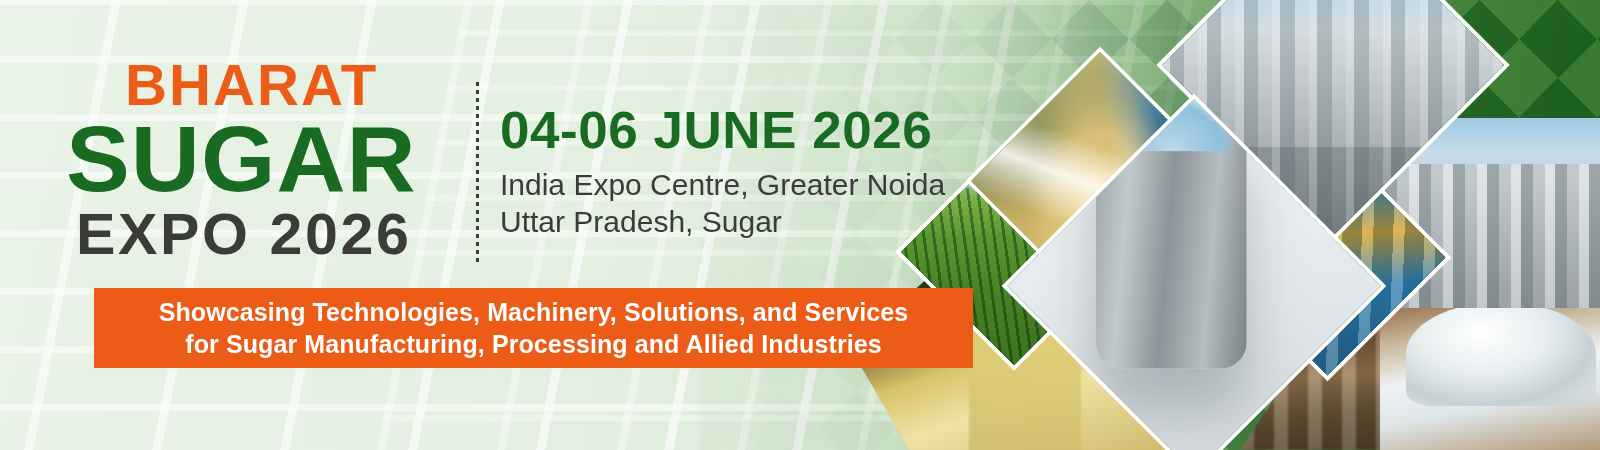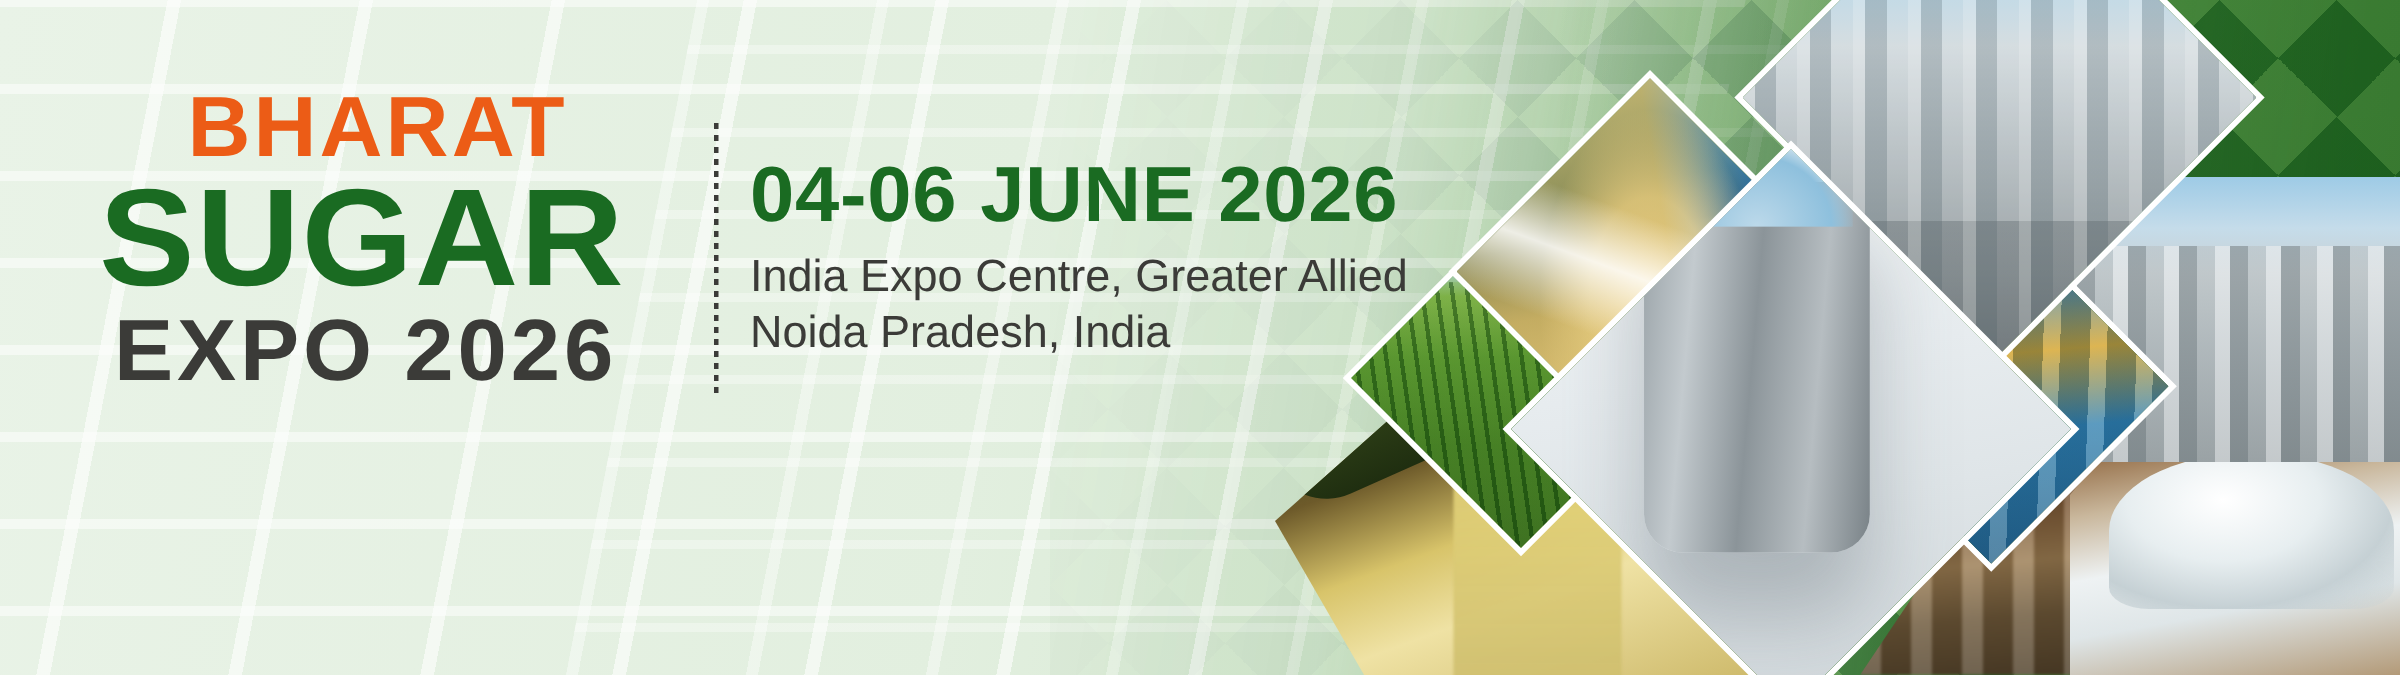--- a/index.html
+++ b/index.html
@@ -292,18 +292,22 @@
   <div class="logo-block">
     <div class="t-bharat">BHARAT</div>
     <div class="t-sugar">SUGAR</div>
     <div class="t-expo">EXPO 2026</div>
   </div>
 
   <div class="divider"></div>
 
   <div class="t-date">04-06 JUNE 2026</div>
   <div class="t-venue">
-    <div>India Expo Centre, Greater Allied</div>
-    <div>Noida Pradesh, India</div>
+    <div>India Expo Centre, Greater Noida</div>
+    <div>Uttar Pradesh, Sugar</div>
   </div>
 
+  <div class="tagline">
+    <div>Showcasing Technologies, Machinery, Solutions, and Services</div>
+    <div>for Sugar Manufacturing, Processing and Allied Industries</div>
+  </div>
 
 </div>
 
 </body></html>

